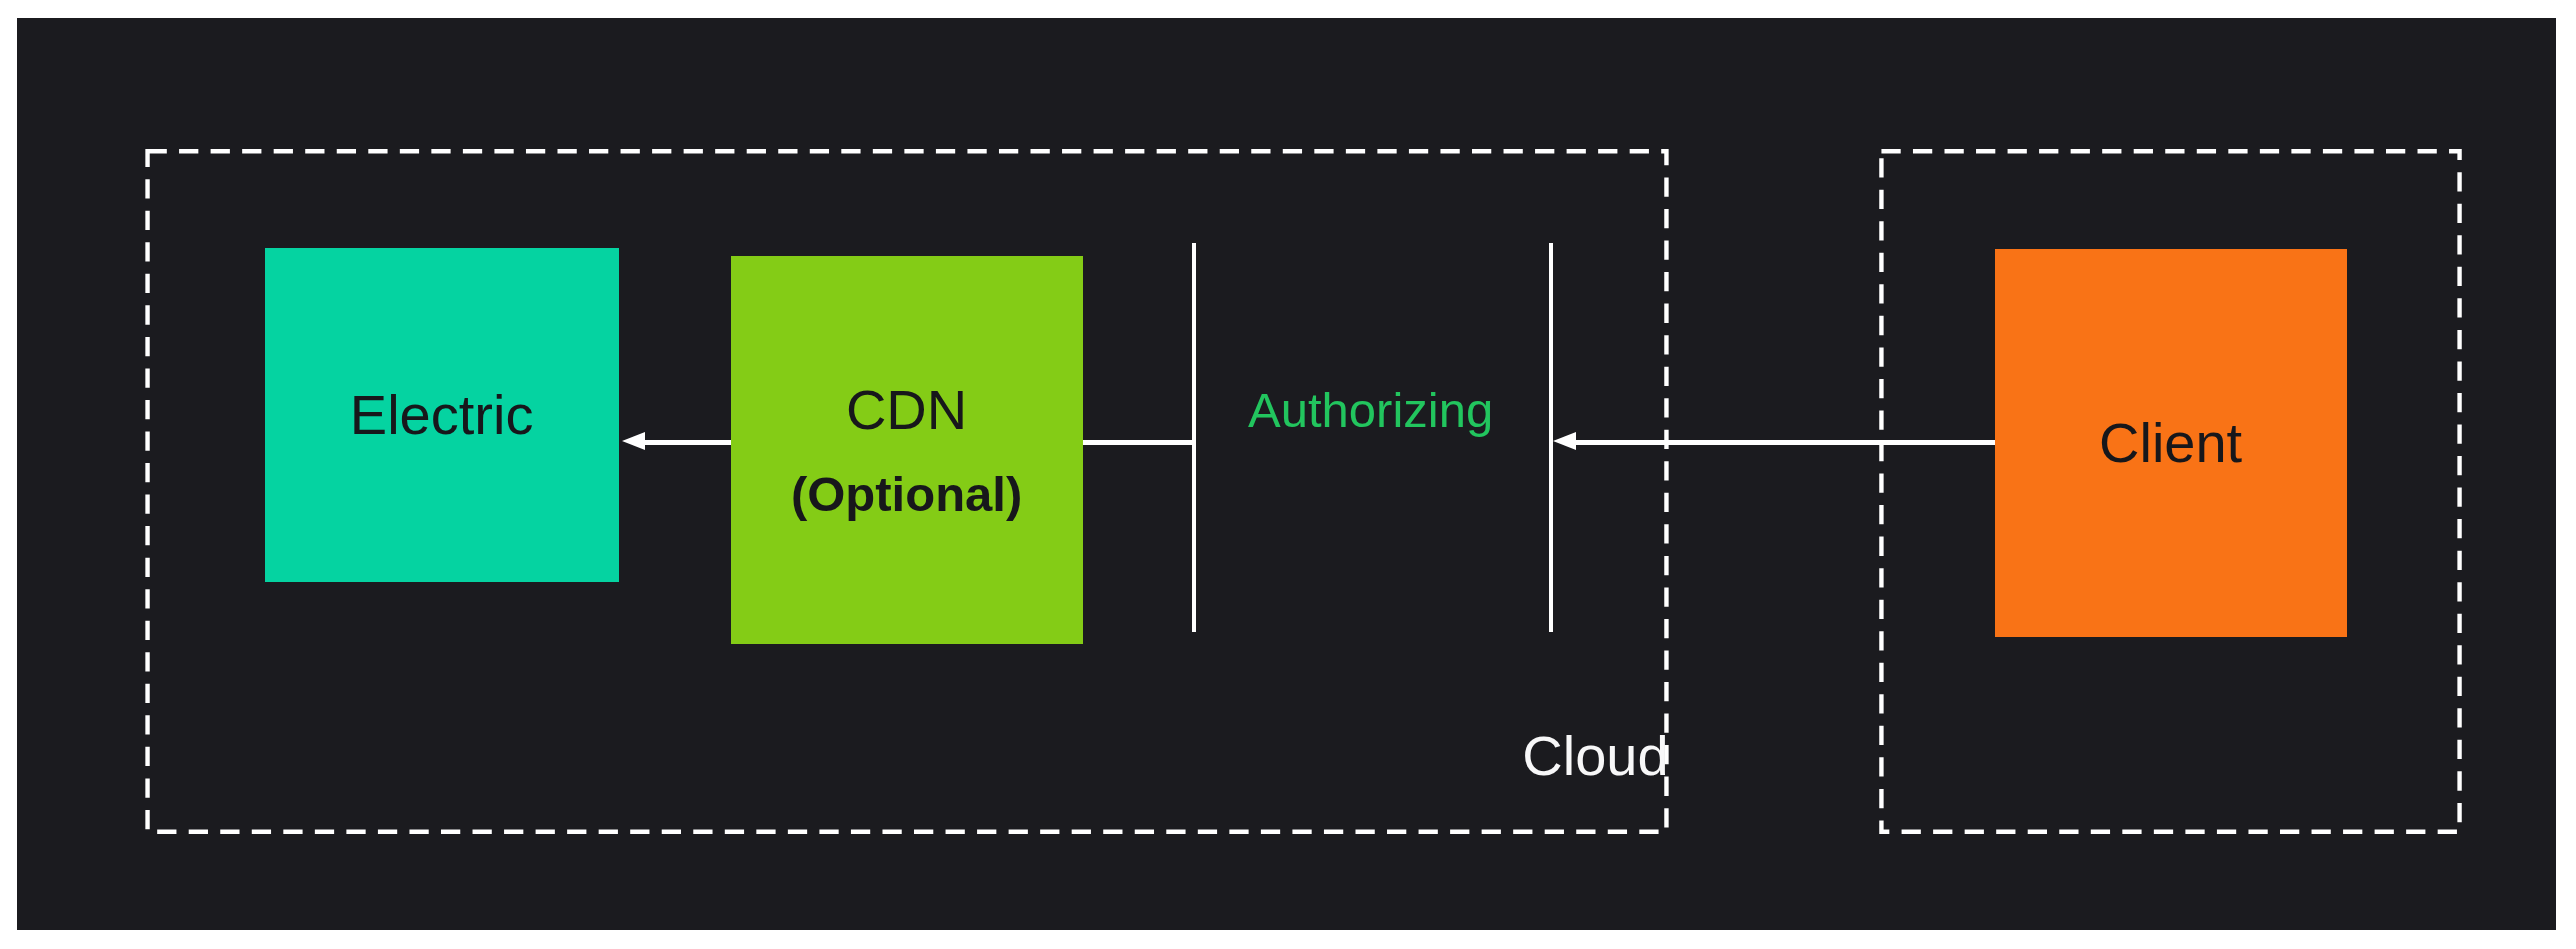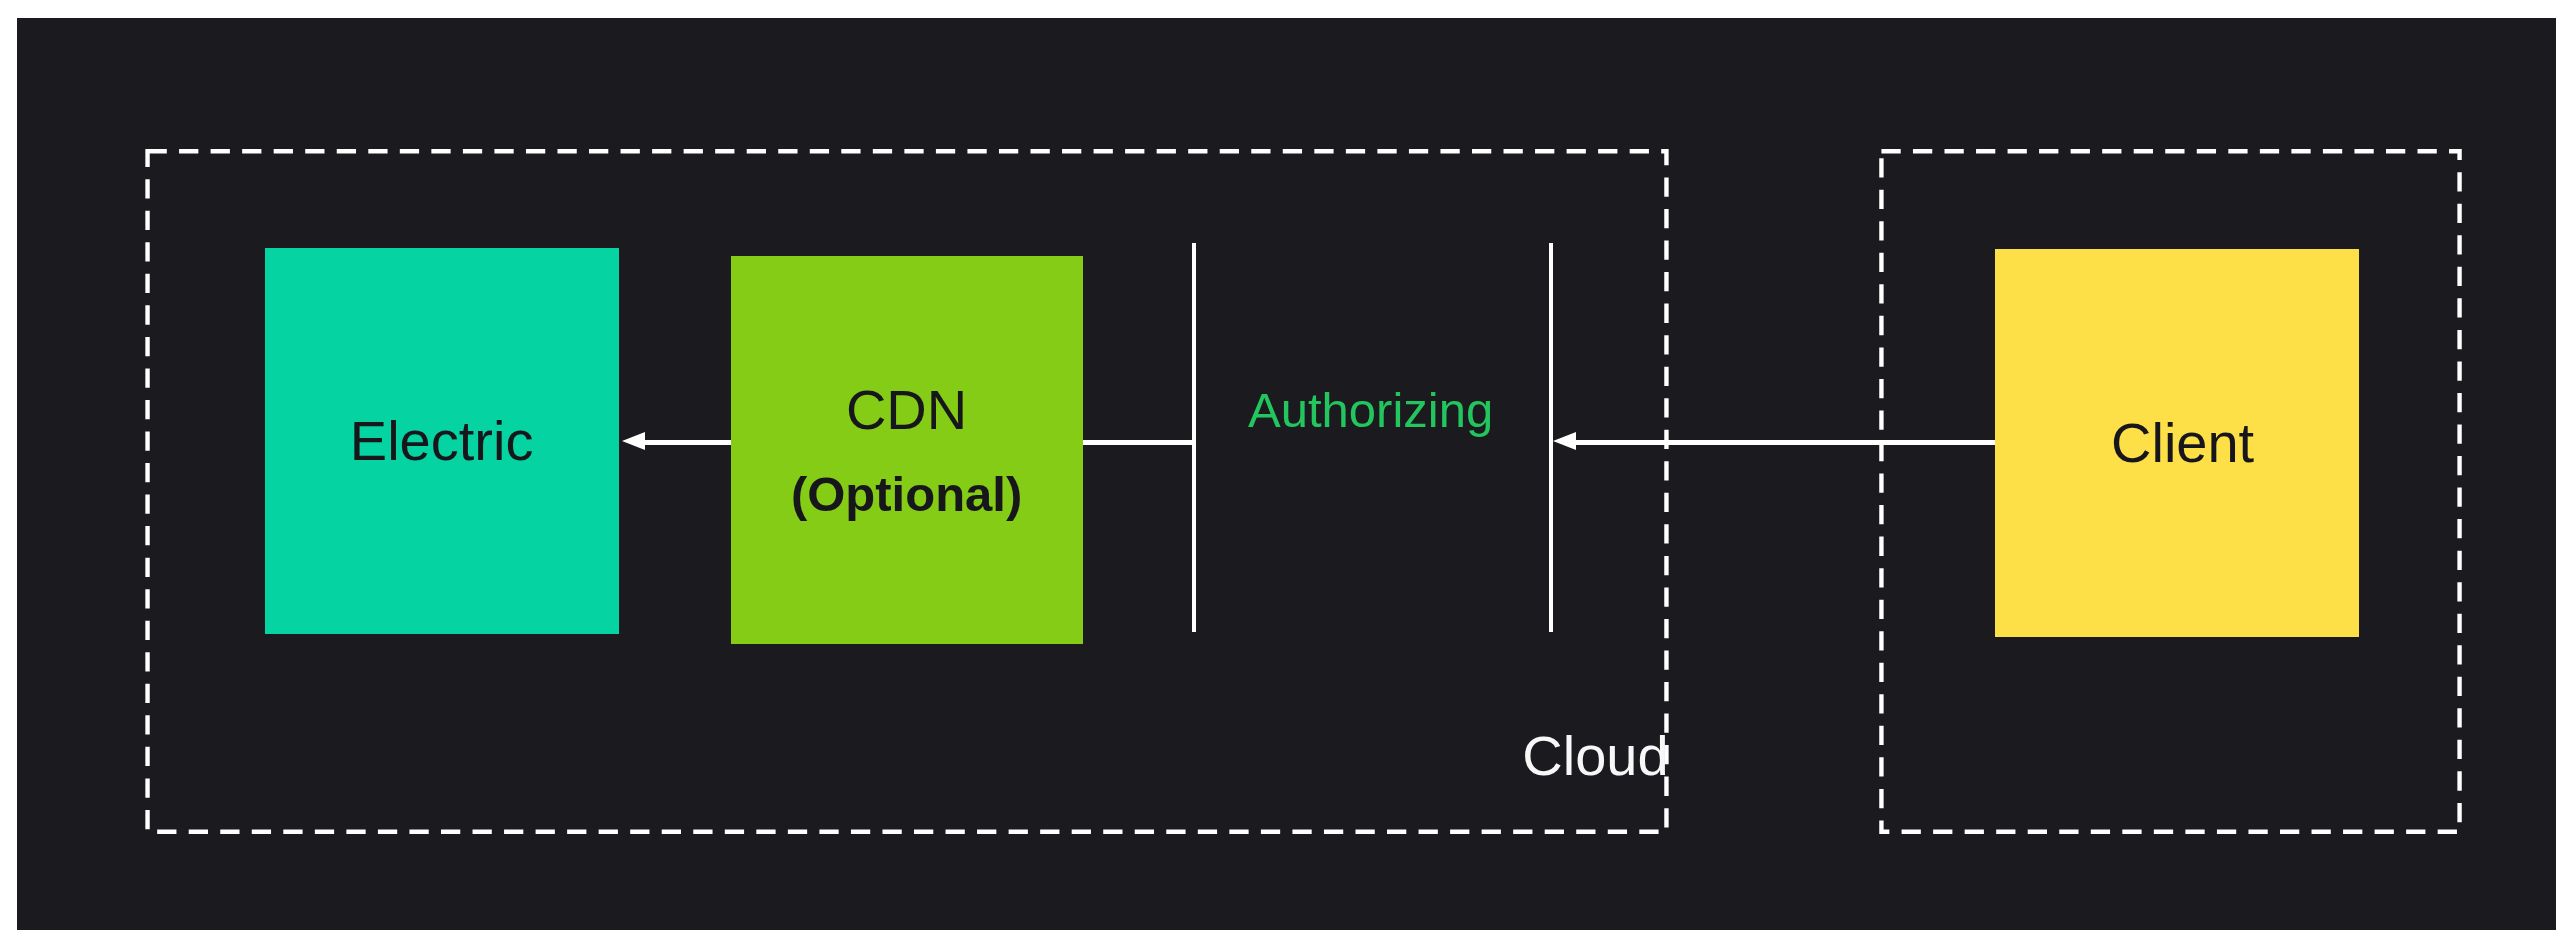--- a/index.html
+++ b/index.html
@@ -52,21 +52,21 @@
     position: absolute;
     display: flex;
     flex-direction: column;
     align-items: center;
     justify-content: center;
     color: #17171B;
     text-align: center;
   }
   .node-label { font-size: 56px; line-height: 58px; font-weight: 400; }
   .node-sublabel { font-size: 49px; line-height: 51px; margin-top: 30px; font-weight: 700; }
-  .node-electric { left: 248px;  top: 230px; width: 354px; height: 386px; }
+  .node-electric { left: 248px;  top: 230px; width: 354px; height: 334px; }
   .node-cdn      { left: 714px;  top: 230px; width: 352px; height: 388px; }
   .node-client   { left: 1978px; top: 231px; width: 352px; height: 388px; }
 
   
   .vline {
     position: absolute;
     top: 225px;
     width: 4.4px;
     height: 389px;
     background: #FFFFFF;
@@ -127,21 +127,21 @@
 
     <div class="node node-electric" style="background: rgb(5, 211, 161);">
       <div class="node-label">Electric</div>
     </div>
 
     <div class="node node-cdn" style="background: #84cc16; margin-top: 8px;">
       <div class="node-label">CDN</div>
       <div class="node-sublabel">(Optional)</div>
     </div>
 
-    <div class="node node-client" style="background: #fde047; padding-left: 12px;">
+    <div class="node node-client" style="background: #f97316;">
       <div class="node-label">Client</div>
     </div>
 
     <div class="vline vline-left"></div>
     <div class="vline vline-right"></div>
     <div class="proxy-label">
       <div>Authorizing</div>
     </div>
 
     <div class="arrow-head head-electric"></div>

